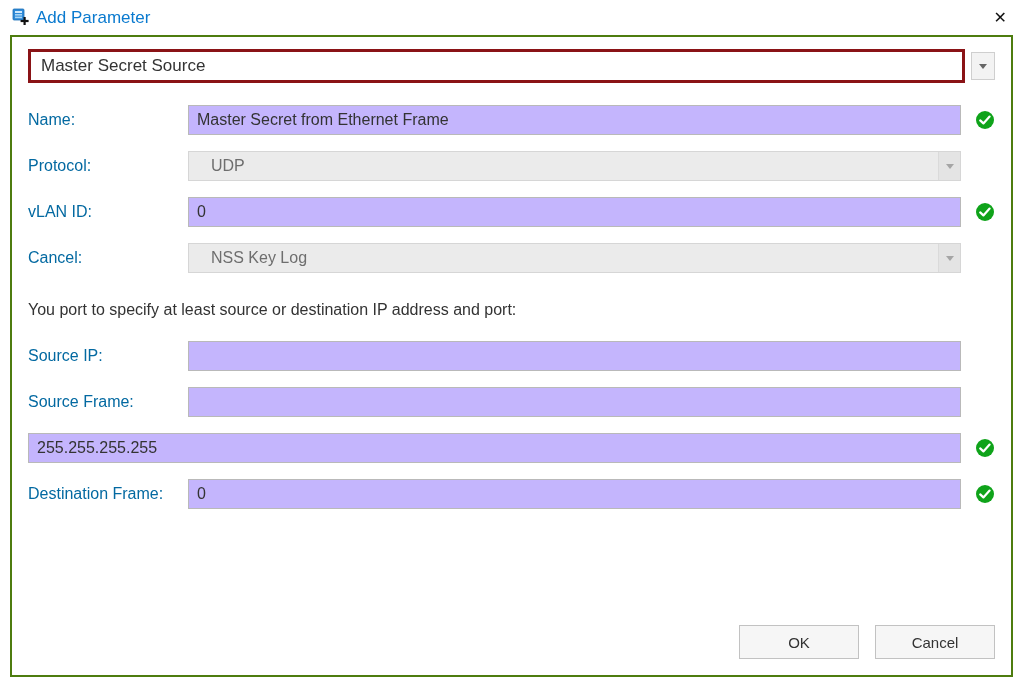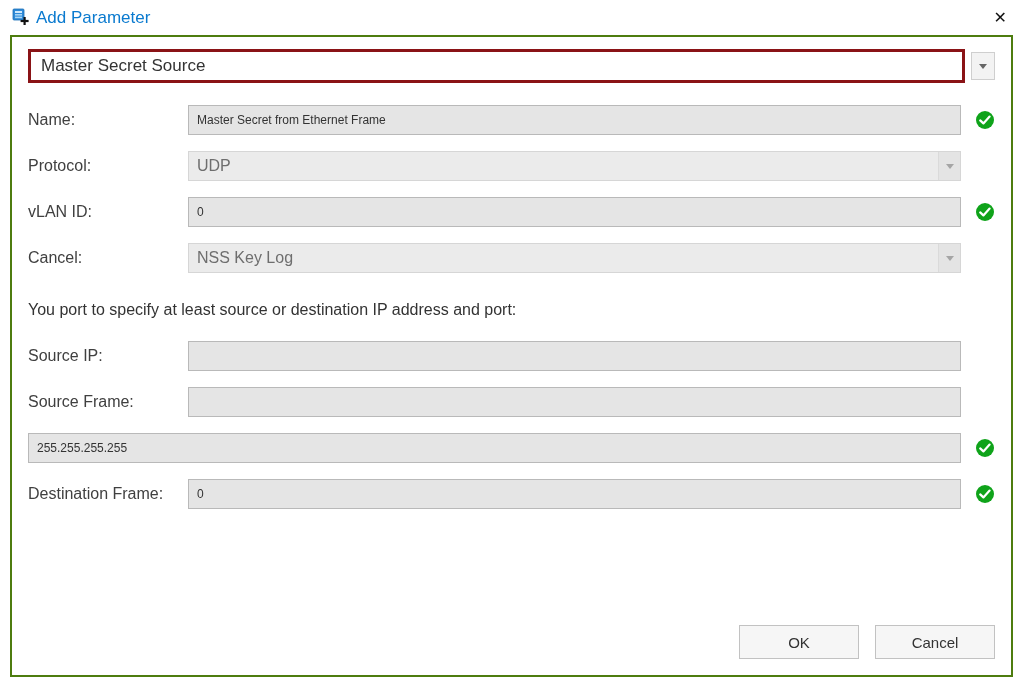--- a/index.html
+++ b/index.html
@@ -83,49 +83,49 @@
       border-top: 5px solid #666;
     }
     .form-row {
       display: flex;
       align-items: center;
       margin-bottom: 16px;
     }
     .form-label {
       width: 160px;
       font-size: 16px;
-      color: #404040;
+      color: #0369a1;
     }
     .control-col {
       flex: 1;
       display: flex;
       align-items: center;
     }
     .text-input {
       flex: 1;
       height: 30px;
       border: 1px solid #b9b9b9;
       padding: 2px 8px;
-      font-size: 12px;
+      font-size: 16px;
       font-family: inherit;
       color: #333;
-      background: #e5e5e5;
+      background: #c4b5fd;
       outline: none;
     }
     .disabled-combo {
       flex: 1;
       height: 30px;
       border: 1px solid #d6d6d6;
       background: #ebebeb;
       display: flex;
       align-items: center;
       position: relative;
       color: #6e6e6e;
       font-size: 16px;
-      padding-left: 8px;
+      padding-left: 22px;
     }
     .disabled-combo .combo-drop {
       position: absolute;
       right: 0; top: 0;
       width: 22px;
       height: 100%;
       border-left: 1px solid #dadada;
       display: flex;
       align-items: center;
       justify-content: center;

